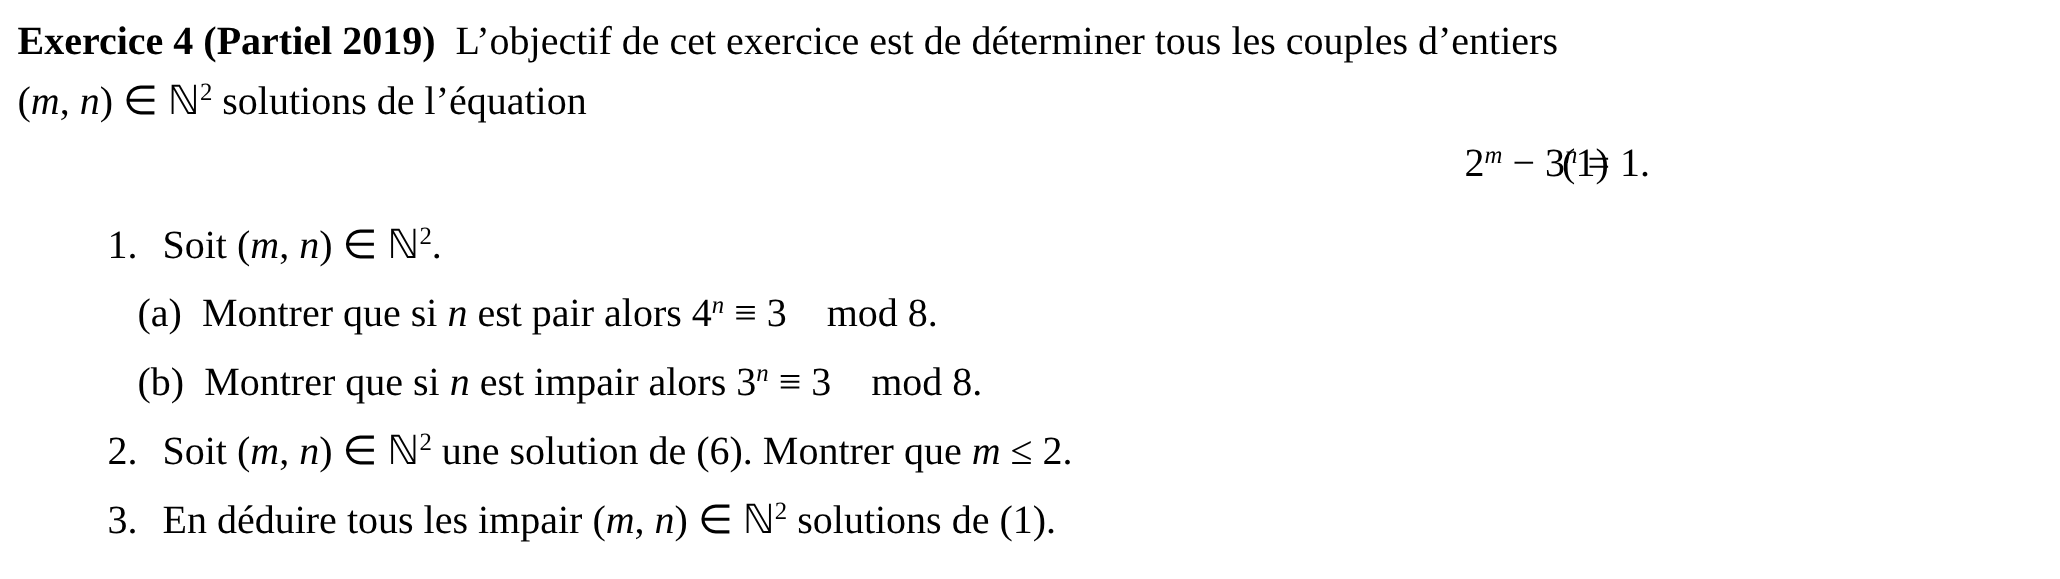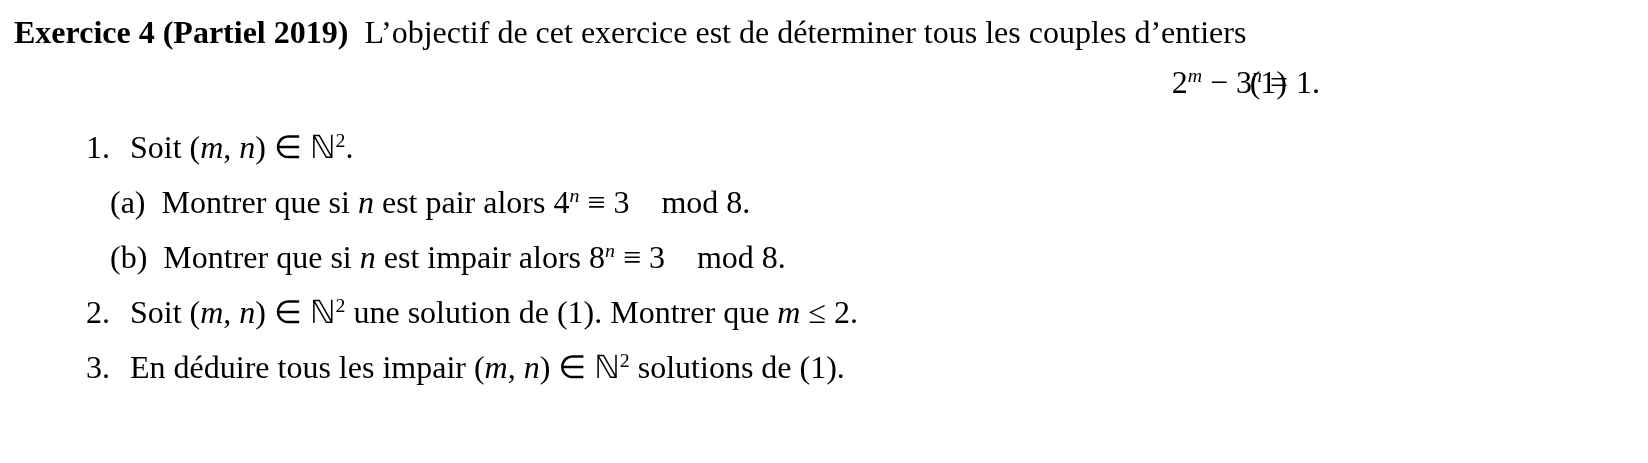--- a/index.html
+++ b/index.html
@@ -67,20 +67,21 @@
   }
   .item.lvl2 .item-label { margin-right: 16px; }
 </style>
 </head>
 <body>
 
 <div class="doc">
 
   <div class="intro">
     <div class="intro-line"><span class="seg-bf">Exercice 4 (Partiel 2019)</span><span class="seg-r"> L’objectif de cet exercice est de déterminer tous les couples d’entiers</span></div>
+    <div class="intro-line"><span class="seg-r">(</span><span class="seg-it">m</span><span class="seg-r">, </span><span class="seg-it">n</span><span class="seg-r">) ∈ ℕ</span><span class="seg-supr">2</span><span class="seg-r"> solutions de l’équation</span></div>
   </div>
 
   <div class="equation-row">
     <span class="eq-body"><span class="seg-r">2</span><span class="seg-supit">m</span><span class="seg-r"> − 3</span><span class="seg-supit">n</span><span class="seg-r"> = 1.</span></span>
     <span class="eq-number">(1)</span>
   </div>
 
   <div class="list">
 
     <div class="item lvl1">
@@ -88,26 +89,26 @@
       <span class="item-text"><span class="seg-r">Soit (</span><span class="seg-it">m</span><span class="seg-r">, </span><span class="seg-it">n</span><span class="seg-r">) ∈ ℕ</span><span class="seg-supr">2</span><span class="seg-r">.</span></span>
     </div>
 
     <div class="item lvl2">
       <span class="item-label">(a)</span>
       <span class="item-text"><span class="seg-r">Montrer que si </span><span class="seg-it">n</span><span class="seg-r"> est pair alors 4</span><span class="seg-supit">n</span><span class="seg-r"> ≡ 3 mod 8.</span></span>
     </div>
 
     <div class="item lvl2">
       <span class="item-label">(b)</span>
-      <span class="item-text"><span class="seg-r">Montrer que si </span><span class="seg-it">n</span><span class="seg-r"> est impair alors 8</span><span class="seg-supit">n</span><span class="seg-r"> ≡ 3 mod 8.</span></span>
+      <span class="item-text"><span class="seg-r">Montrer que si </span><span class="seg-it">n</span><span class="seg-r"> est impair alors 3</span><span class="seg-supit">n</span><span class="seg-r"> ≡ 3 mod 8.</span></span>
     </div>
 
     <div class="item lvl1">
       <span class="item-label">2.</span>
-      <span class="item-text"><span class="seg-r">Soit (</span><span class="seg-it">m</span><span class="seg-r">, </span><span class="seg-it">n</span><span class="seg-r">) ∈ ℕ</span><span class="seg-supr">2</span><span class="seg-r"> une solution de (1). Montrer que </span><span class="seg-it">m</span><span class="seg-r"> ≤ 2.</span></span>
+      <span class="item-text"><span class="seg-r">Soit (</span><span class="seg-it">m</span><span class="seg-r">, </span><span class="seg-it">n</span><span class="seg-r">) ∈ ℕ</span><span class="seg-supr">2</span><span class="seg-r"> une solution de (6). Montrer que </span><span class="seg-it">m</span><span class="seg-r"> ≤ 2.</span></span>
     </div>
 
     <div class="item lvl1">
       <span class="item-label">3.</span>
       <span class="item-text"><span class="seg-r">En déduire tous les impair (</span><span class="seg-it">m</span><span class="seg-r">, </span><span class="seg-it">n</span><span class="seg-r">) ∈ ℕ</span><span class="seg-supr">2</span><span class="seg-r"> solutions de (1).</span></span>
     </div>
 
   </div>
 
 </div>

